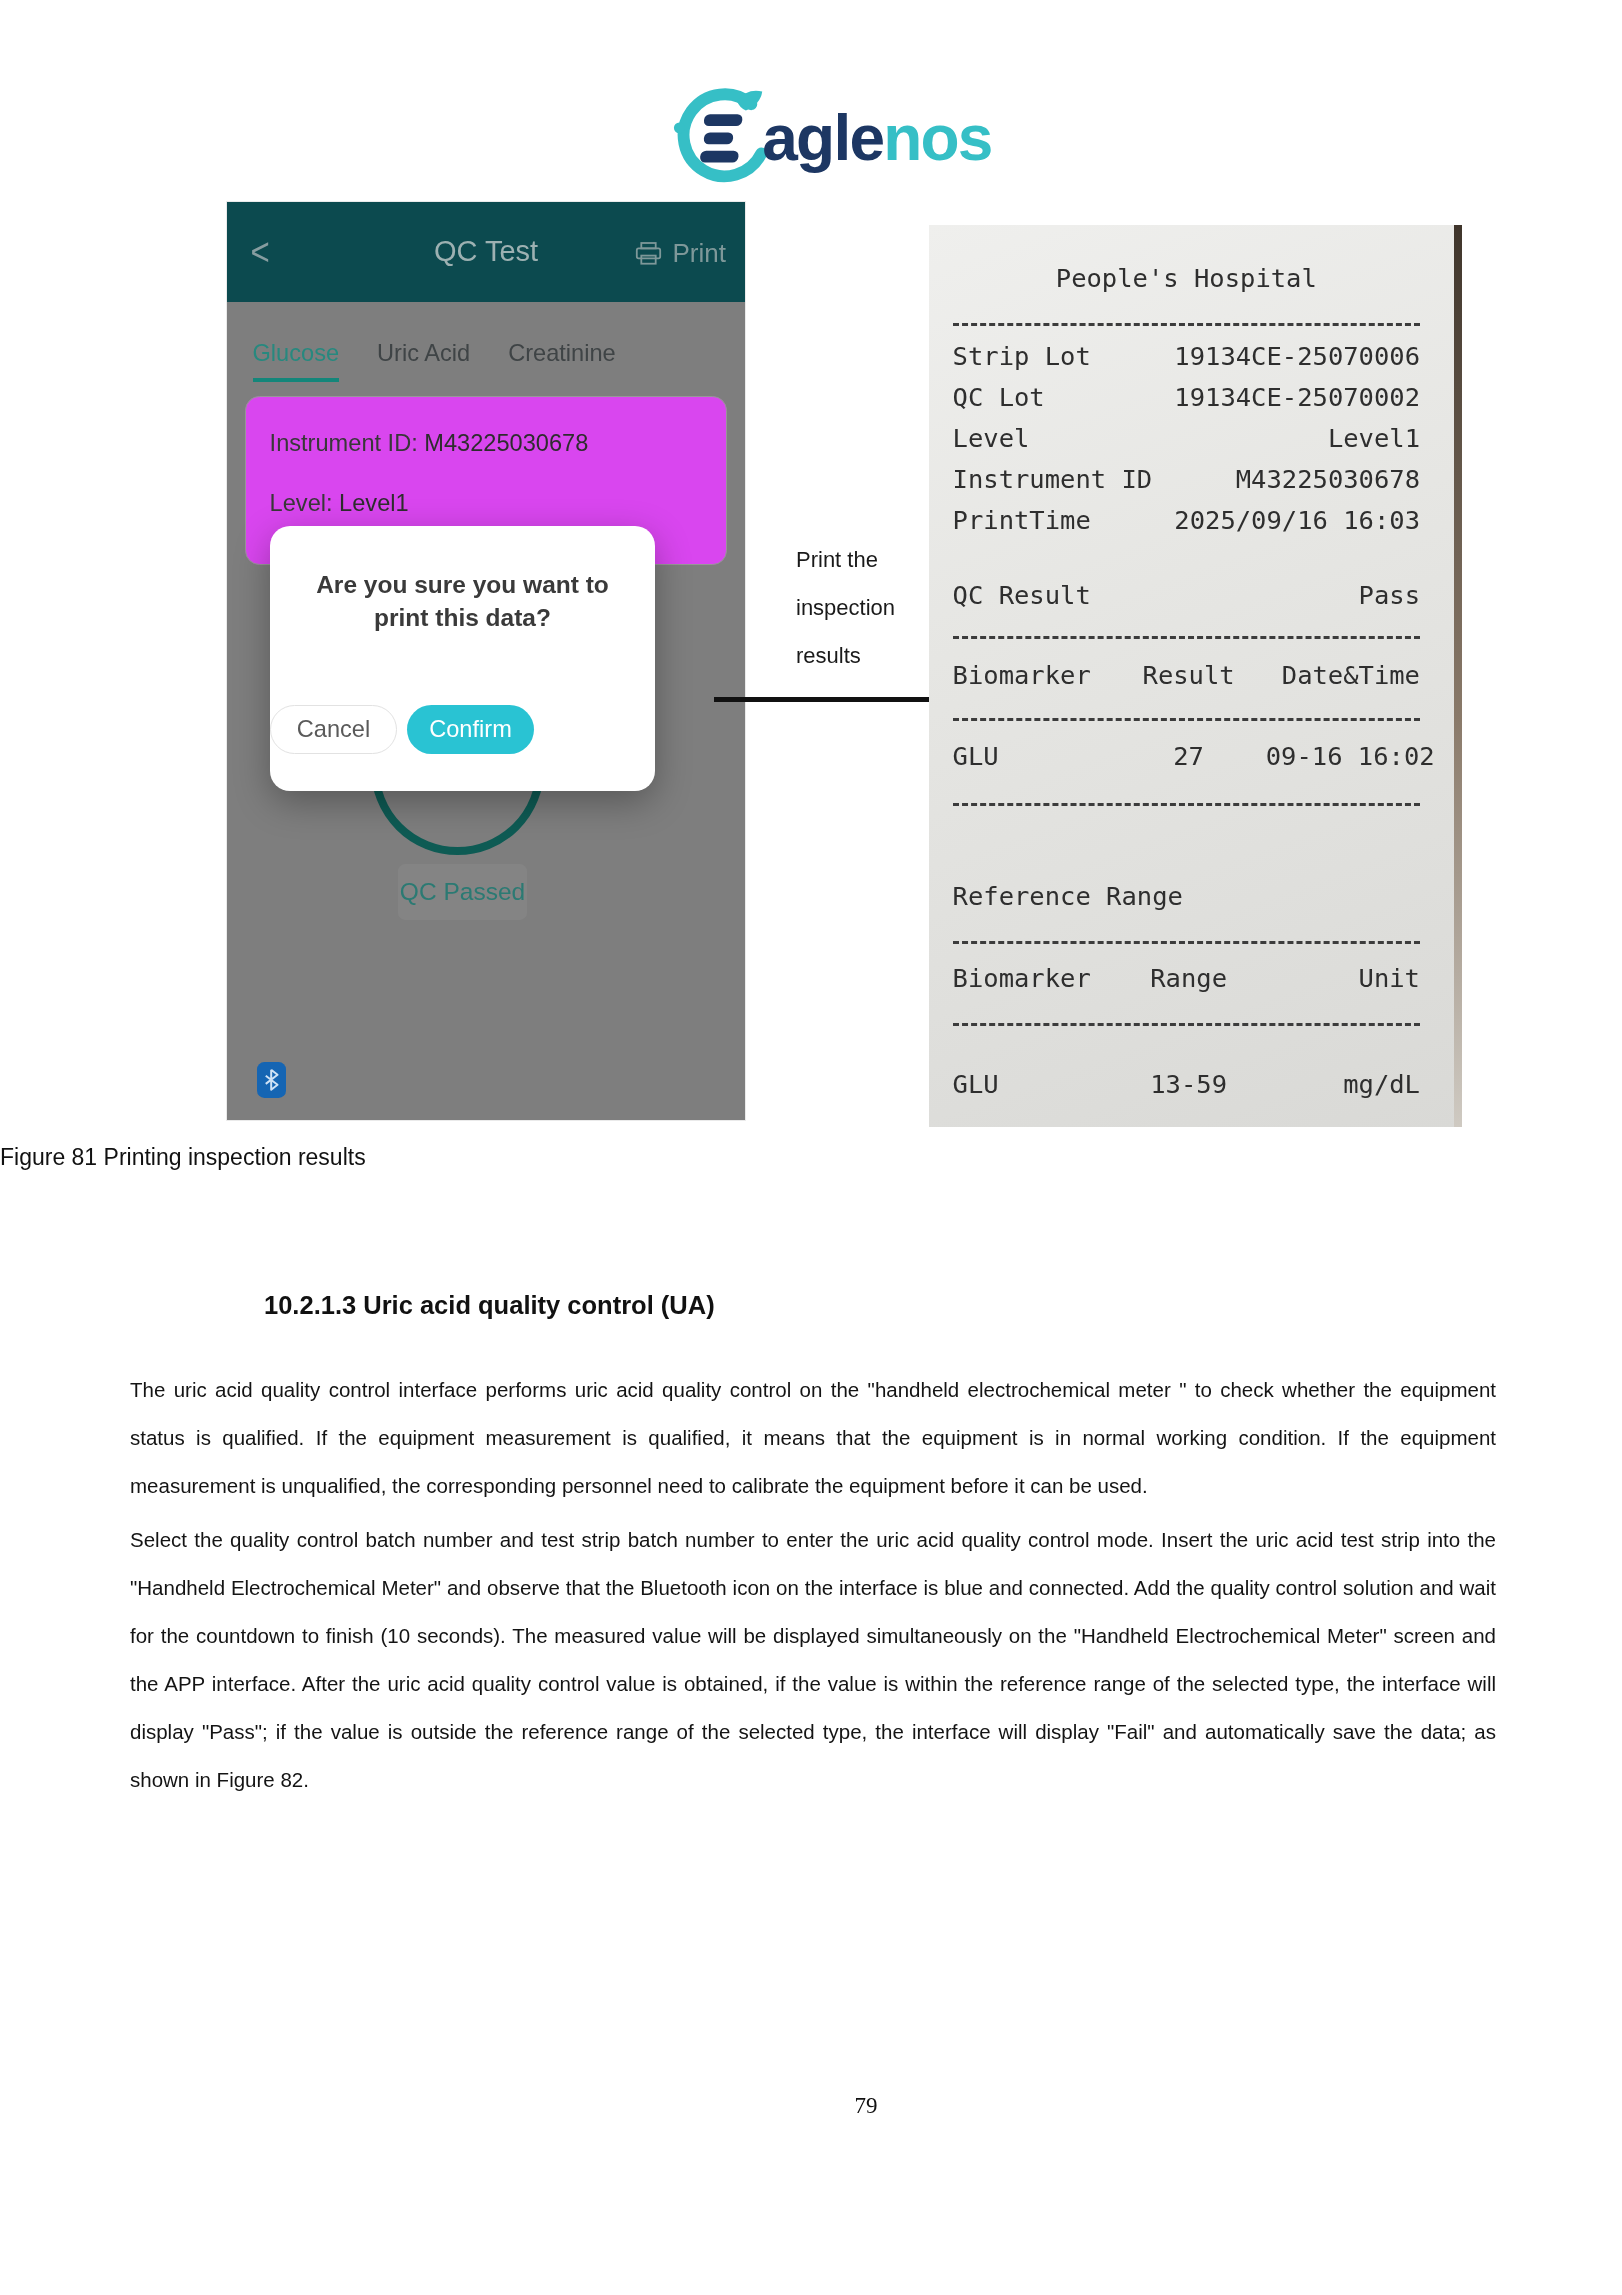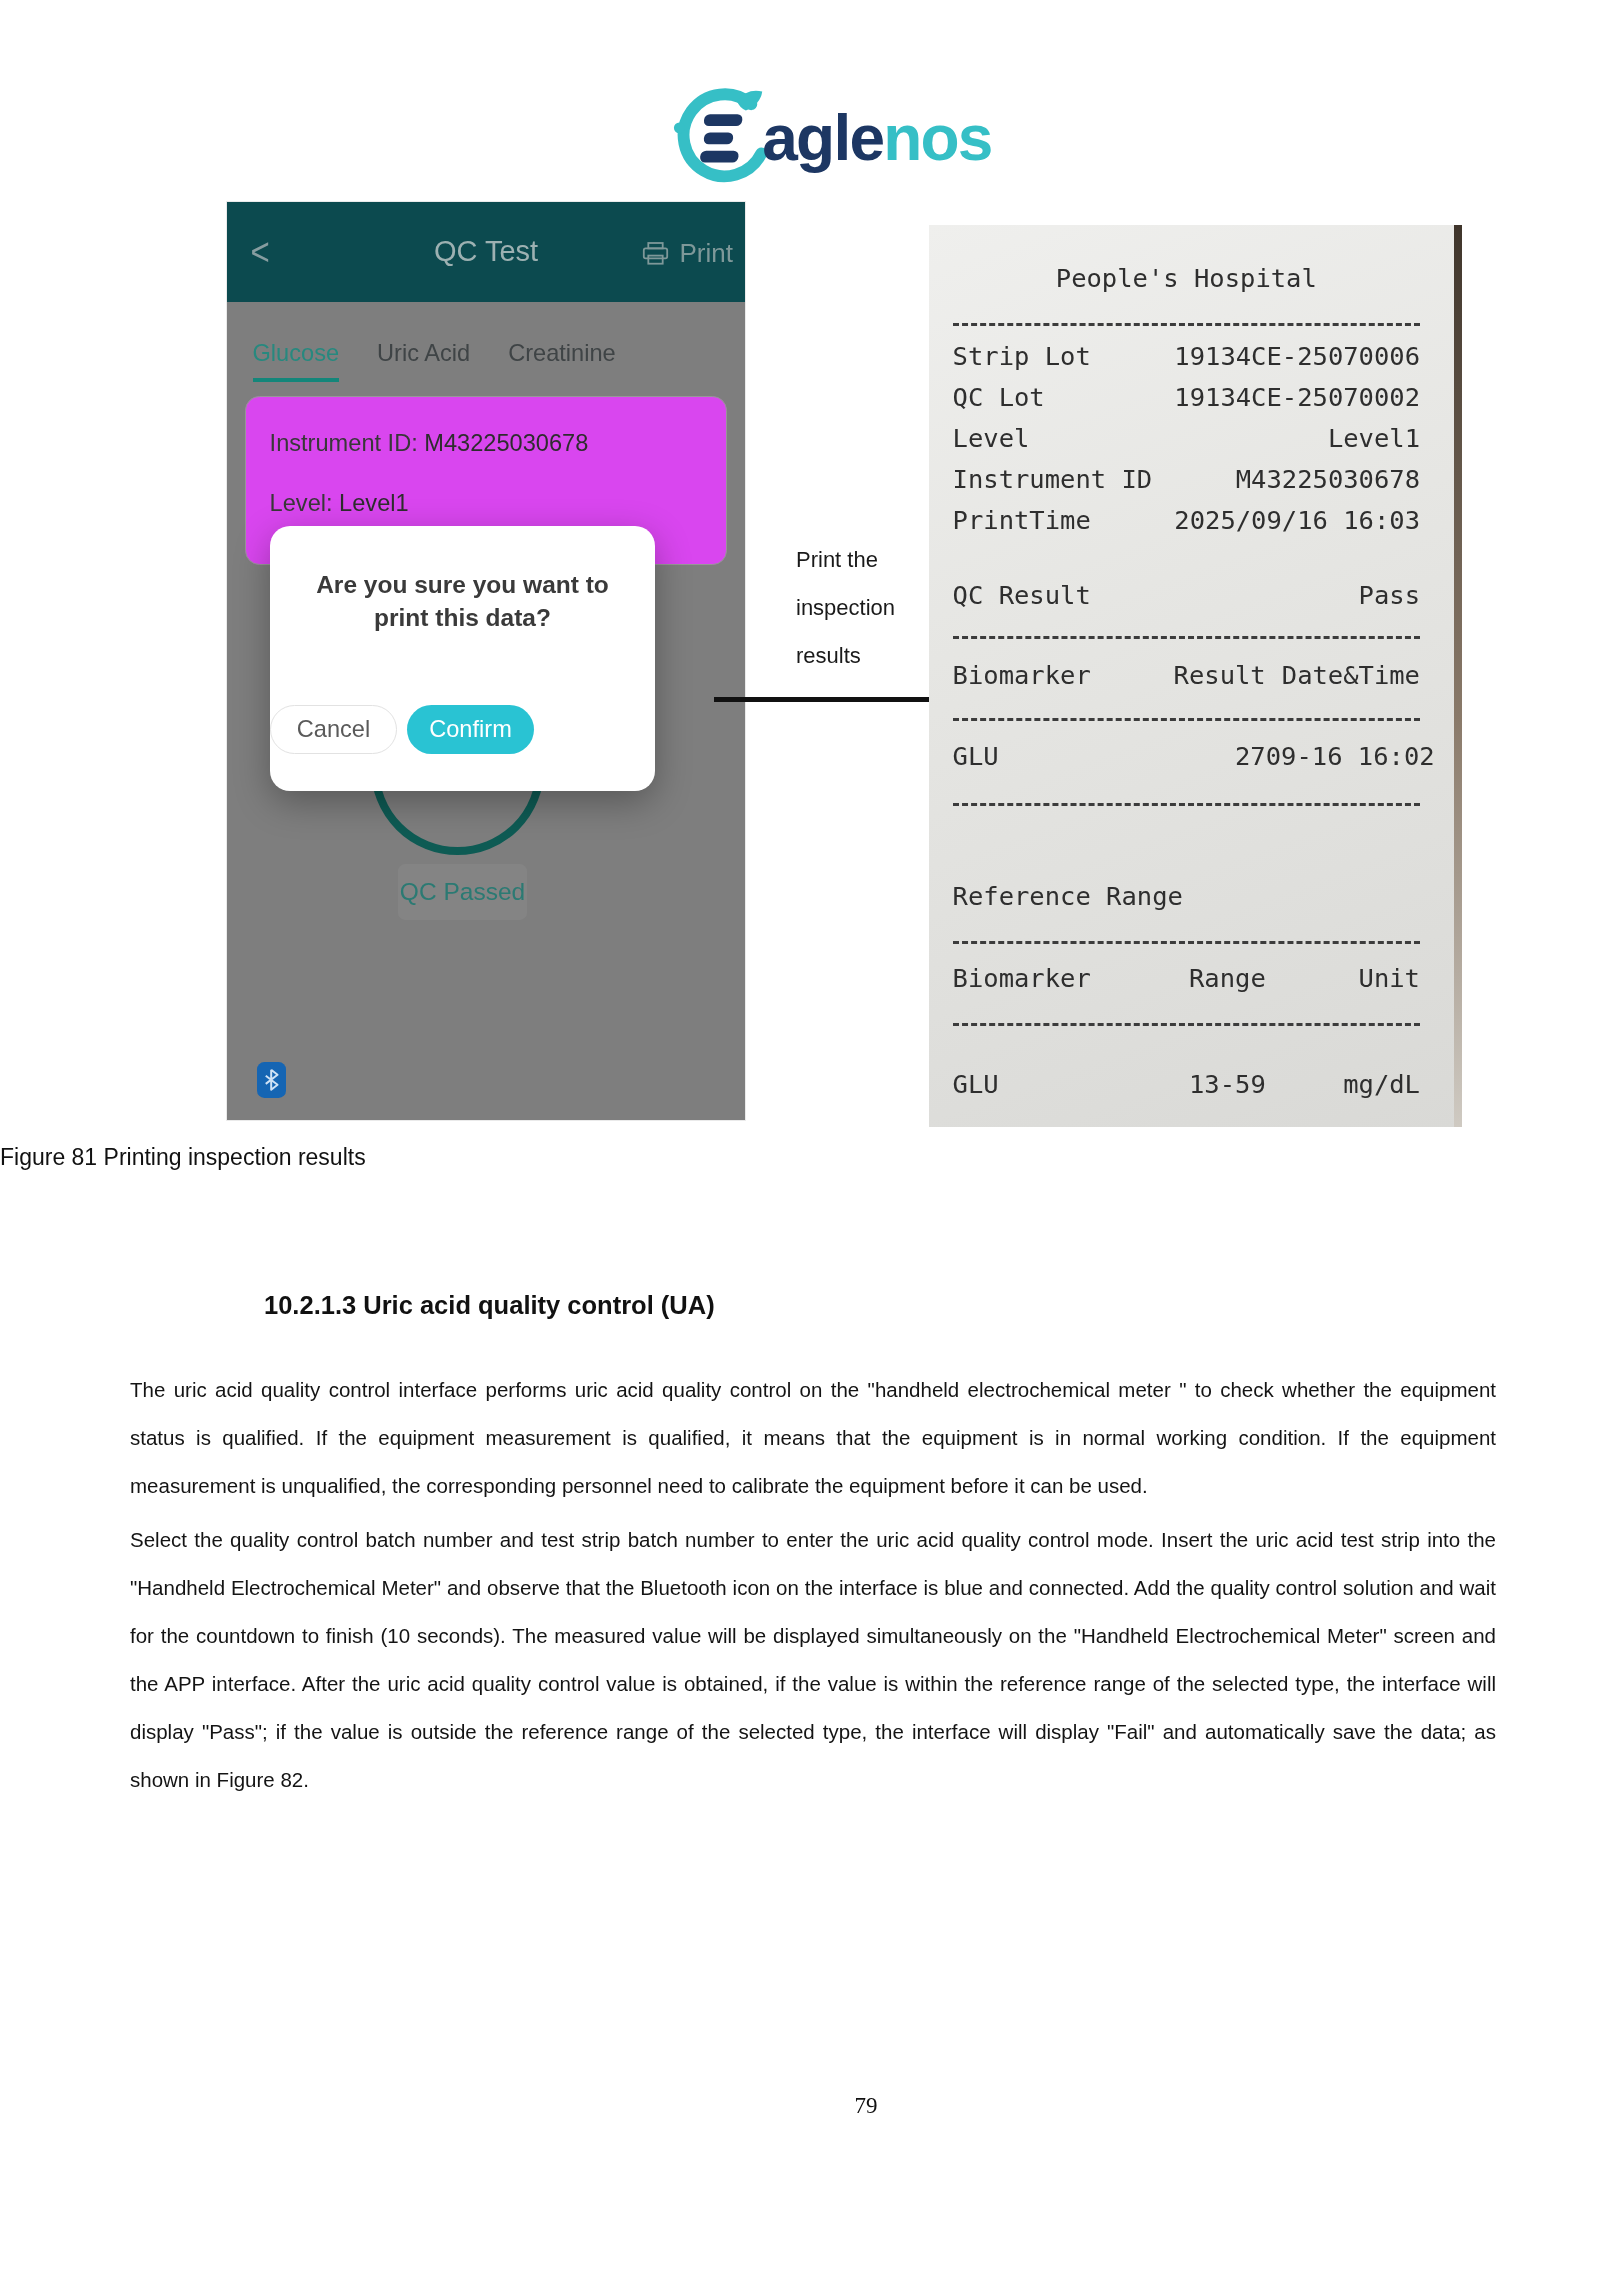--- a/index.html
+++ b/index.html
@@ -21,21 +21,21 @@
 
   
   .phone { position: absolute; left: 227px; top: 202px; width: 518px; height: 918px;
            background: #7e7e7e; overflow: hidden; box-shadow: 0 0 0 0.9px #e8e8e8; }
   .phone-header { position: absolute; left: 0; top: 0; width: 100%; height: 100px;
                   background: #0c4a4f; display: flex; align-items: center; }
   .back-glyph { position: absolute; left: 23.6px; top: 31px; font-size: 33px; color: #879da0;
                 font-weight: 400; transform: scaleY(1.2); }
   .phone-title { position: absolute; left: 0; right: 0; top: 33px; text-align: center;
                  color: #9db1b2; font-size: 29px; }
-  .print-group { position: absolute; right: 12px; top: 36px; display: flex; align-items: center; gap: 11px; }
+  .print-group { position: absolute; right: 19px; top: 36px; display: flex; align-items: center; gap: 11px; }
   .print-label { color: #7e9899; font-size: 26px; }
 
   .tabs { position: absolute; left: 25.5px; top: 138px; display: flex; gap: 38px; }
   .tab { font-size: 23.6px; color: #3f4446; padding-bottom: 11px; }
   .tab.active { color: #27897f; border-bottom: 4.5px solid #14867a; }
 
   .info-card { position: absolute; left: 18px; top: 194px; width: 482px; height: 169px;
                background: #d946ef; border: 1.8px solid #979797; border-radius: 14.5px; }
   .info-line { position: absolute; left: 23.6px; font-size: 23.6px; color: #2d2d2d; }
   .info-line .lbl { color: #383838; }
@@ -78,21 +78,21 @@
   .receipt { position: absolute; left: 929px; top: 225px; width: 533px; height: 902px;
              background: linear-gradient(160deg, #efefed 0%, #e6e6e3 40%, #d9d9d6 100%);
              font-family: "DejaVu Sans Mono", monospace; color: #2e2e2e; overflow: hidden; }
   .receipt-edge { position: absolute; right: 0; top: 0; width: 8.2px; height: 100%;
                   background: linear-gradient(#3f352b, #8a7a6a 55%, #cfcac2); }
   .r-row { position: absolute; left: 23.6px; right: 42px; font-size: 25.5px; white-space: nowrap; }
   .r-center { text-align: center; }
   .r-flex { display: flex; justify-content: space-between; }
   .r-grid3 { display: flex; }
   .r-grid3 .c1 { width: 34%; text-align: left; }
-  .r-grid3 .c2 { width: 33%; text-align: right; }
+  .r-grid3 .c2 { width: 33%; text-align: center; }
   .r-grid3 .c3 { width: 33%; text-align: right; }
   .r-dash { position: absolute; left: 23.6px; right: 42px; border-top: 3.6px dashed #3c3c3c; }
 
   
   .caption { position: absolute; left: 0; right: 164px; top: 1144px; text-align: left;
              font-size: 23px; color: #111; }
   .heading { position: absolute; left: 264px; top: 1291px; font-size: 25.5px; font-weight: 700;
              color: #111; }
   .bodytext { position: absolute; left: 130px; top: 1366px; width: 1366px;
               font-size: 20.5px; line-height: 48px; color: #141414;

